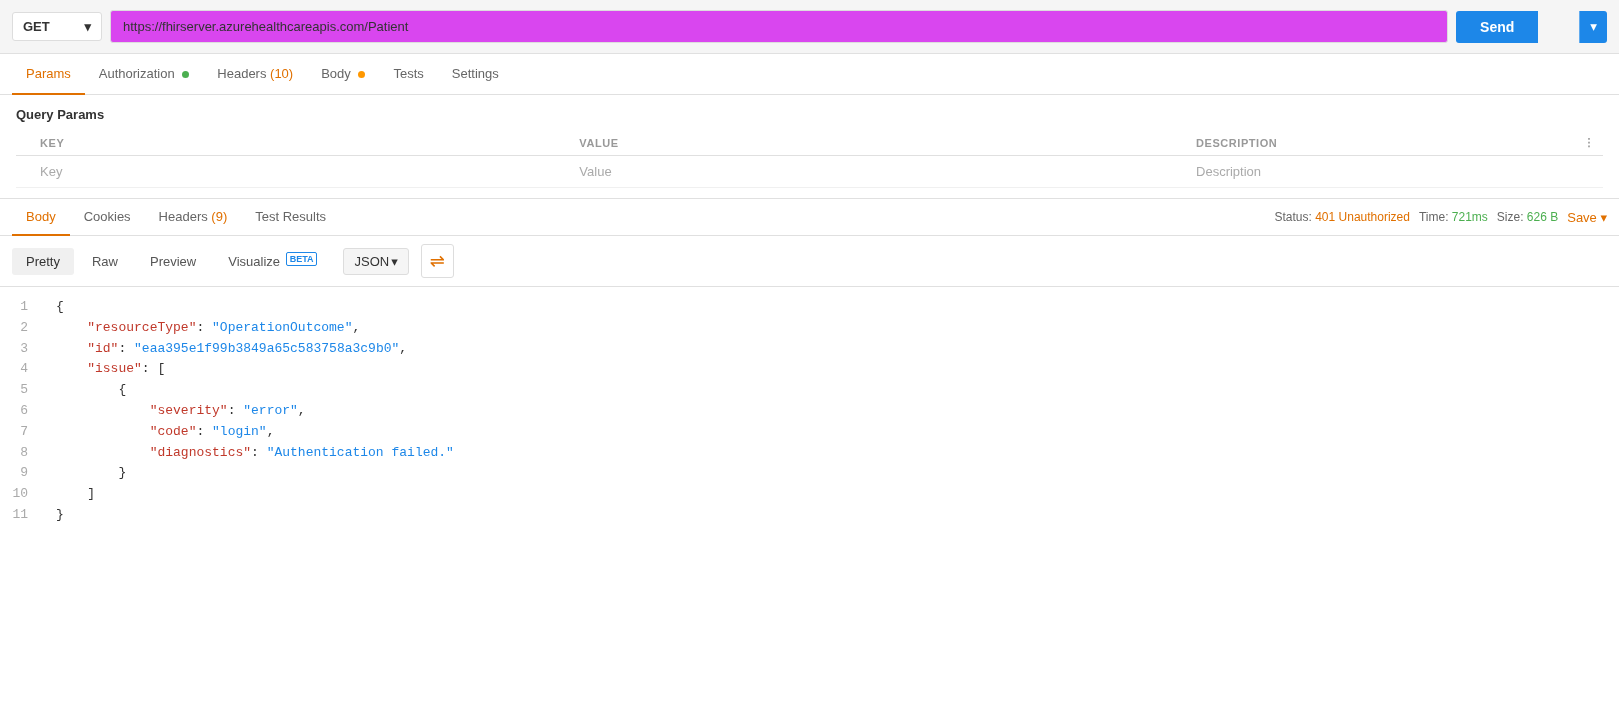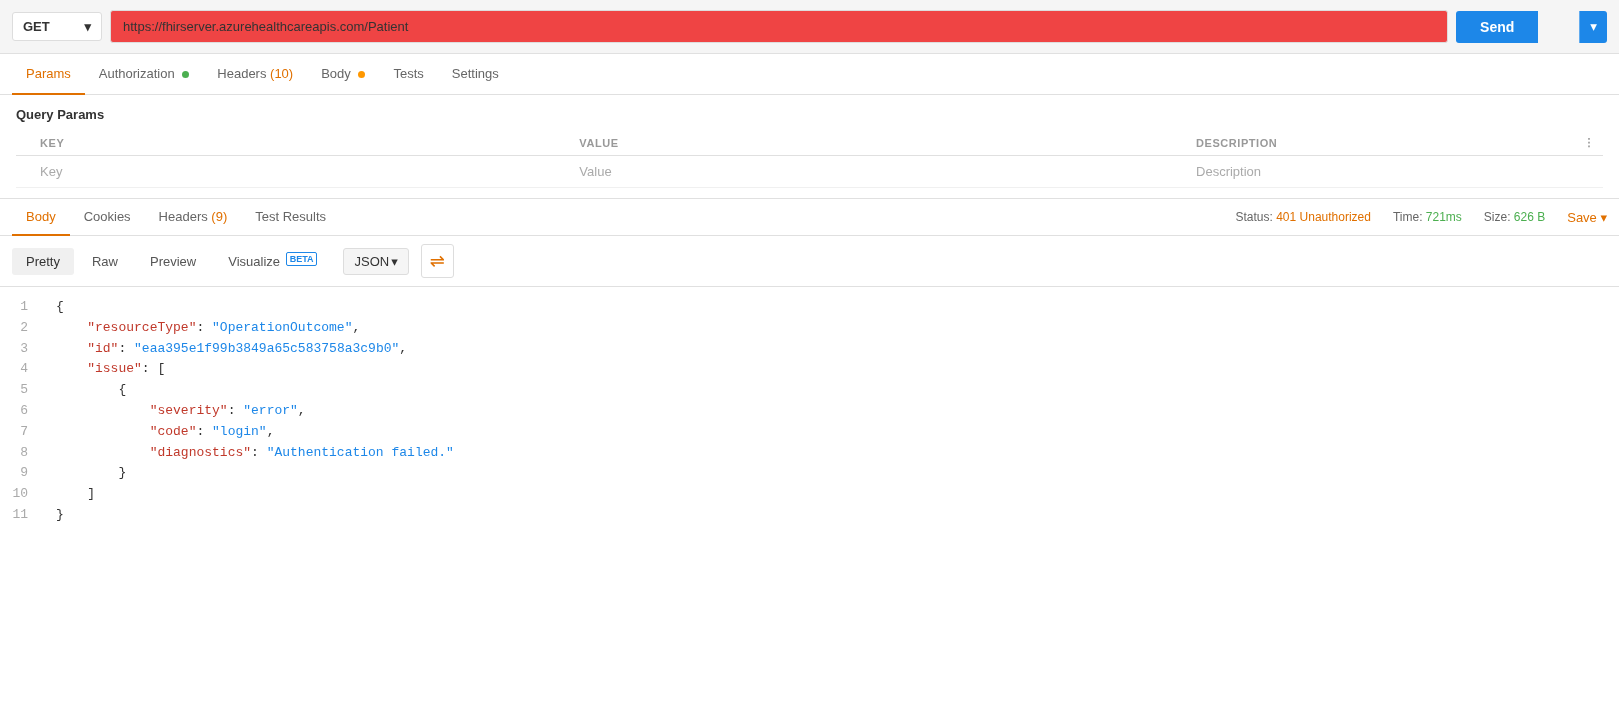--- a/index.html
+++ b/index.html
@@ -30,21 +30,21 @@
     }
     .method-select span { color: #333; font-weight: 700; }
     .method-dropdown-arrow { color: #666; margin-left: 8px; }
     .url-input {
       flex: 1;
       border: 1px solid #ddd;
       border-radius: 3px;
       padding: 8px 12px;
       font-size: 13px;
       color: #333;
-      background: #ef4444;
+      background: #d946ef;
       outline: none;
     }
     .send-btn-group {
       display: flex;
       align-items: stretch;
       border-radius: 3px;
       overflow: hidden;
       gap: 41px;
     }
     .send-btn {
@@ -160,21 +160,21 @@
       margin-bottom: -1px;
     }
     .resp-tab.active {
       color: #e07000;
       border-bottom: 2px solid #e07000;
     }
     .resp-tab .tab-count { color: #e07000; }
     .response-meta {
       display: flex;
       align-items: center;
-      gap: 22px;
+      gap: 9px;
       font-size: 12px;
       color: #666;
     }
     .status-value { color: #e07000; font-weight: 500; }
     .time-value { color: #4caf50; }
     .size-value { color: #4caf50; }
     .save-btn {
       color: #e07000;
       background: none;
       border: none;

